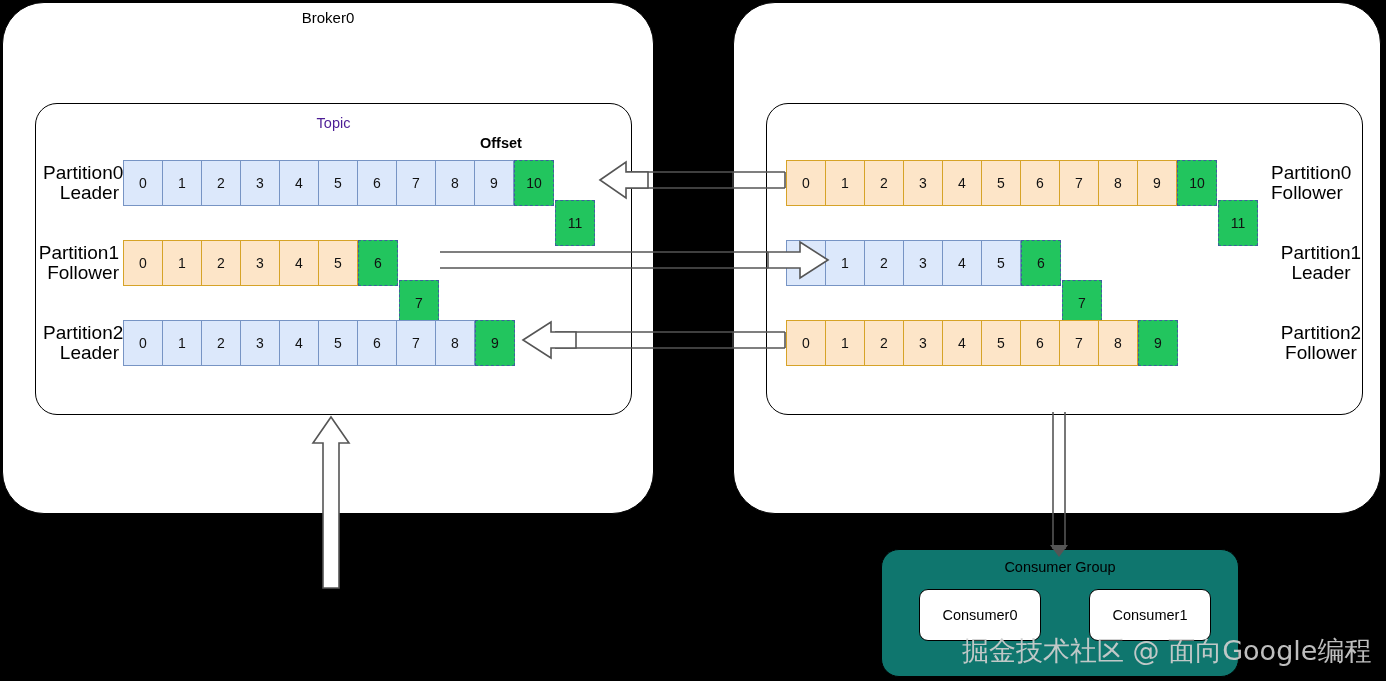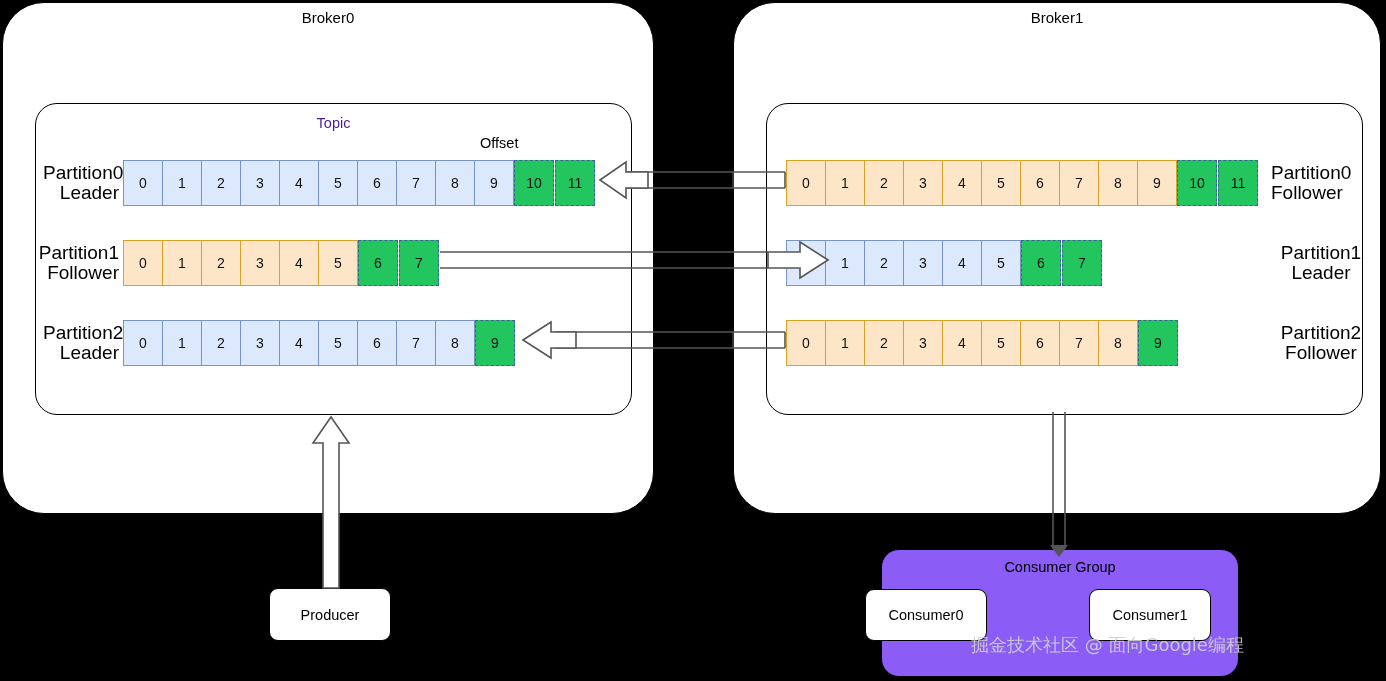--- a/index.html
+++ b/index.html
@@ -27,74 +27,73 @@
     position: absolute;
     background: #ffffff;
     border: 1.2px solid #000000;
     border-radius: 22px;
   }
   .topic-title {
     position: absolute; top: 11px; left:0; width:100%;
     text-align:center; font-size:14.5px; color:#4c1d95;
   }
   .offset-label {
-    position: absolute; font-size: 14.5px; color:#000; white-space:nowrap;
+    position: absolute; font-size: 14.5px; color:#000; white-space:nowrap;font-weight:bold;
   }
 
   
   .prow { position: absolute; display: flex; height: 46px; }
   .cell {
     width: 40px; height: 46px;
     display: flex; align-items: center; justify-content: center;
     font-size: 14px; color: #111;
     border: 1px solid transparent;
     margin-left: -1px;
   }
   .cell:first-child { margin-left: 0; }
   .cell.blue   { background:#dce8fb; border-color:#7794c4; }
   .cell.orange { background:#fde5c8; border-color:#d6a328; }
   .cell.ghost  {
     background:#22c55e; border:1.4px dashed #3f5f9e;
     margin-left: 0; width: 40px;
   }
-  .cell.ghost.sep { margin-left: 1px; }
+  .cell.ghost.sep { margin-left: 1px; margin-top: 40px; }
 
   .plabel {
     position: absolute; font-size: 19px; line-height: 20px;
     color:#000; white-space: nowrap;
   }
   .plabel.right { text-align: left; }
   .plabel.left  { text-align: right; }
 
   
   .smallbox {
     position: absolute;
     background:#fff; border:1.3px solid #000; border-radius: 9px;
     display:flex; align-items:center; justify-content:center;
     font-size: 14.5px; color:#000;
     box-shadow: 3px 3px 0 0 rgba(0,0,0,0.32);
   }
   .cgroup {
-    position:absolute; background:#8b5cf6; border:1.3px solid #000;
+    position:absolute; background:#0f766e; border:1.3px solid #000;
     border-radius: 18px;
     box-shadow: 4px 4px 0 0 rgba(0,0,0,0.32);
   }
   .cgroup-title {
     position:absolute; top:9px; left:0; width:100%;
     text-align:center; font-size:14.5px; color:#000;
   }
 
   
   #wires { position:absolute; left:0; top:0; width:1386px; height:681px; }
 
   .wm {
-    position:absolute; font-size: 18px; color: #cfcfcf;
+    position:absolute; font-size: 27px; color: #cfcfcf;
     opacity:.92; white-space: nowrap;
     font-family: "DejaVu Sans", sans-serif;
-    margin-left: 9px;
   }
 </style>
 </head>
 <body>
 
 <div id="stage">
 
   <div class="broker" id="broker0" style="left:2px; top:2px; width:652px; height:512px;">
     <div class="broker-title">Broker0</div>
 
@@ -149,21 +148,20 @@
       <div class="cell blue">4</div>
       <div class="cell blue">5</div>
       <div class="cell blue">6</div>
       <div class="cell blue">7</div>
       <div class="cell blue">8</div>
       <div class="cell ghost">9</div>
     </div>
   </div>
 
   <div class="broker" id="broker1" style="left:733px; top:2px; width:648px; height:512px;">
-    <div class="broker-title">Broker1</div>
 
     <div class="topicbox" style="left:32px; top:100px; width:597px; height:312px;"></div>
 
     <div class="prow" style="left:52px; top:157px;">
       <div class="cell orange">0</div>
       <div class="cell orange">1</div>
       <div class="cell orange">2</div>
       <div class="cell orange">3</div>
       <div class="cell orange">4</div>
       <div class="cell orange">5</div>
@@ -205,28 +203,25 @@
       <div class="cell orange">7</div>
       <div class="cell orange">8</div>
       <div class="cell ghost">9</div>
     </div>
     <div class="plabel right" style="left:537px; top:320px; width:100px; text-align:center;">
       <div>Partition2</div>
       <div>Follower</div>
     </div>
   </div>
 
-  <div class="smallbox" style="left:269px; top:588px; width:122px; height:53px;">
-    <span>Producer</span>
-  </div>
 
   <div class="cgroup" style="left:881px; top:549px; width:358px; height:128px;">
     <div class="cgroup-title">Consumer Group</div>
   </div>
-  <div class="smallbox" style="left:865px; top:589px; width:122px; height:52px; box-shadow:none; border-radius:9px;">
+  <div class="smallbox" style="left:919px; top:589px; width:122px; height:52px; box-shadow:none; border-radius:9px;">
     <span>Consumer0</span>
   </div>
   <div class="smallbox" style="left:1089px; top:589px; width:122px; height:52px; box-shadow:none; border-radius:9px;text-align:center;">
     <span>Consumer1</span>
   </div>
 
   <svg id="wires" viewBox="0 0 1386 681" xmlns="http://www.w3.org/2000/svg">
     <g fill="none" stroke="#555555" stroke-width="1.6">
 
       <path d="M785,172 L648,172 L648,172"></path>

